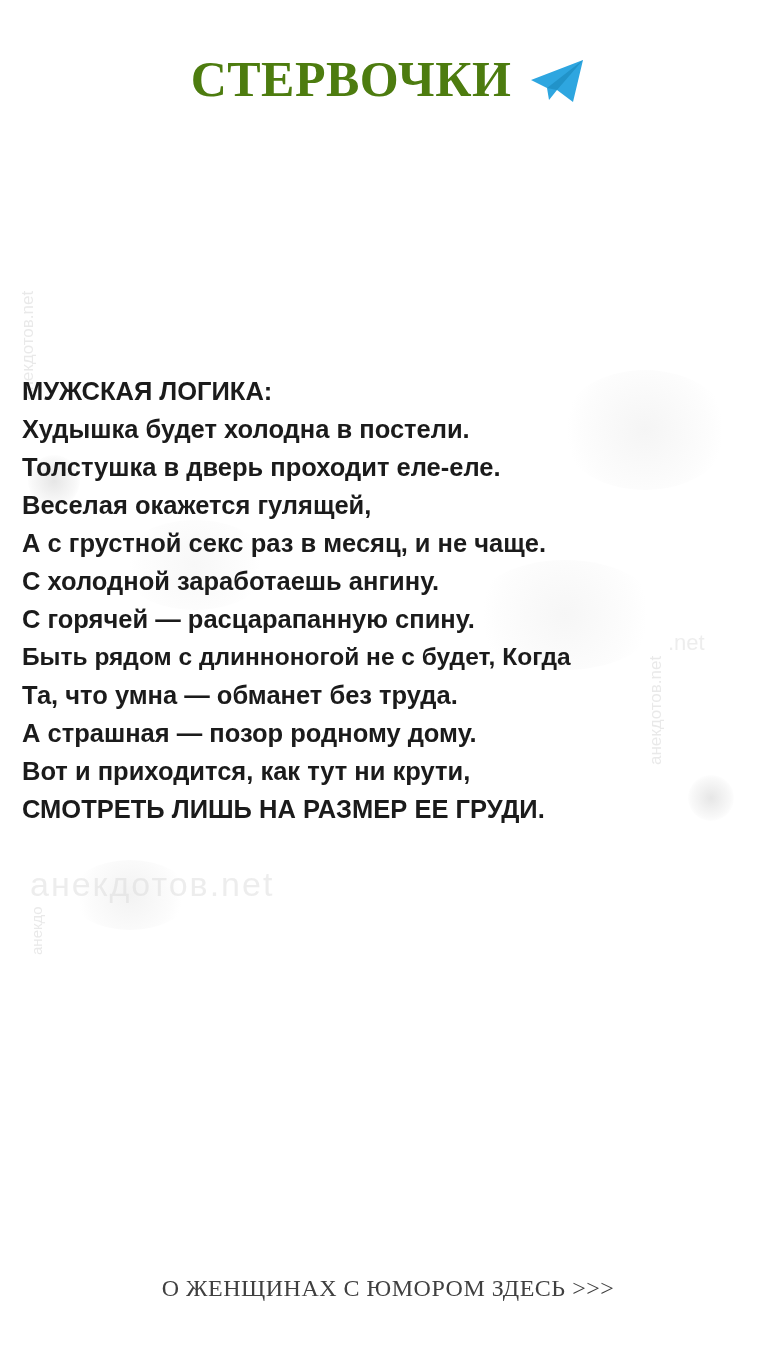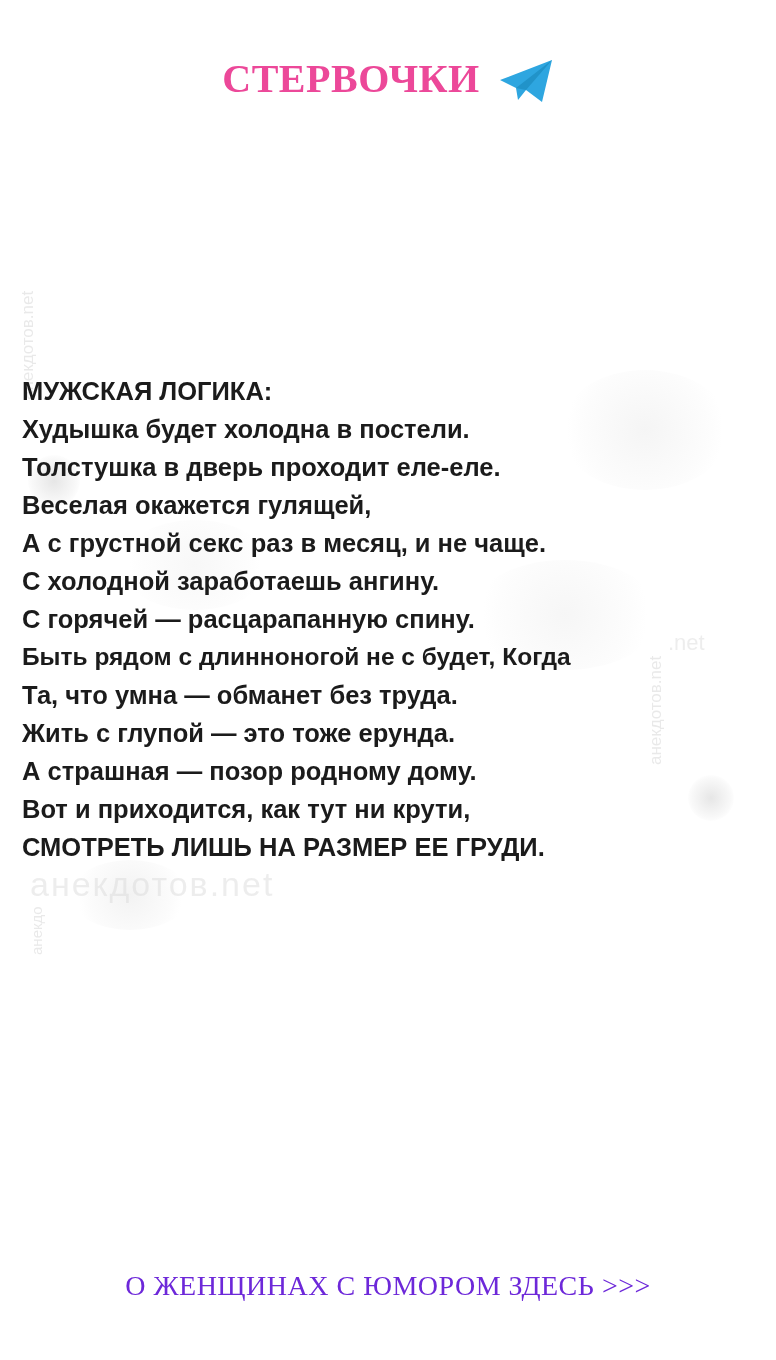--- a/index.html
+++ b/index.html
@@ -33,24 +33,24 @@
     left: 0;
     width: 100%;
     display: flex;
     align-items: center;
     justify-content: center;
     gap: 18px;
   }
   .header-title {
     font-family: "Liberation Serif", serif;
     font-weight: 700;
-    font-size: 40px;
+    font-size: 50px;
     letter-spacing: 0.5px;
     line-height: 1;
-    color: #ec4899;
+    color: #4d7c0f;
     white-space: nowrap;
     text-align: right;
   }
   .telegram-icon {
     display: inline-block;
     width: 56px;
     height: 56px;
     margin-top: 6px;
   }
   .telegram-icon svg {
@@ -114,22 +114,22 @@
   
   .footer {
     position: absolute;
     left: 0;
     bottom: 58px;
     width: 100%;
     text-align: center;
   }
   .footer-link {
     font-family: "Liberation Serif", serif;
-    font-size: 28px;
-    color: #6d28d9;
+    font-size: 24px;
+    color: #404040;
     letter-spacing: 0.5px;
     text-decoration: none;
     white-space: nowrap;
   }
 </style>
 </head>
 <body>
 
 <div class="page">
 
@@ -160,21 +160,20 @@
   <div class="content">
     <div class="joke-line">МУЖСКАЯ ЛОГИКА:</div>
     <div class="joke-line">Худышка будет холодна в постели.</div>
     <div class="joke-line">Толстушка в дверь проходит еле-еле.</div>
     <div class="joke-line">Веселая окажется гулящей,</div>
     <div class="joke-line">А с грустной секс раз в месяц, и не чаще.</div>
     <div class="joke-line">С холодной заработаешь ангину.</div>
     <div class="joke-line">С горячей — расцарапанную спину.</div>
     <div class="joke-line small">Быть рядом с длинноногой не с будет, Когда</div>
     <div class="joke-line">Та, что умна — обманет без труда.</div>
-    <div class="joke-line">Жить с глупой — это тоже ерунда.</div>
     <div class="joke-line">А страшная — позор родному дому.</div>
     <div class="joke-line">Вот и приходится, как тут ни крути,</div>
     <div class="joke-line">СМОТРЕТЬ ЛИШЬ НА РАЗМЕР ЕЕ ГРУДИ.</div>
   </div>
 
   <div class="footer">
     <a class="footer-link" href="#">О ЖЕНЩИНАХ С ЮМОРОМ ЗДЕСЬ &gt;&gt;&gt;</a>
   </div>
 
 </div>

